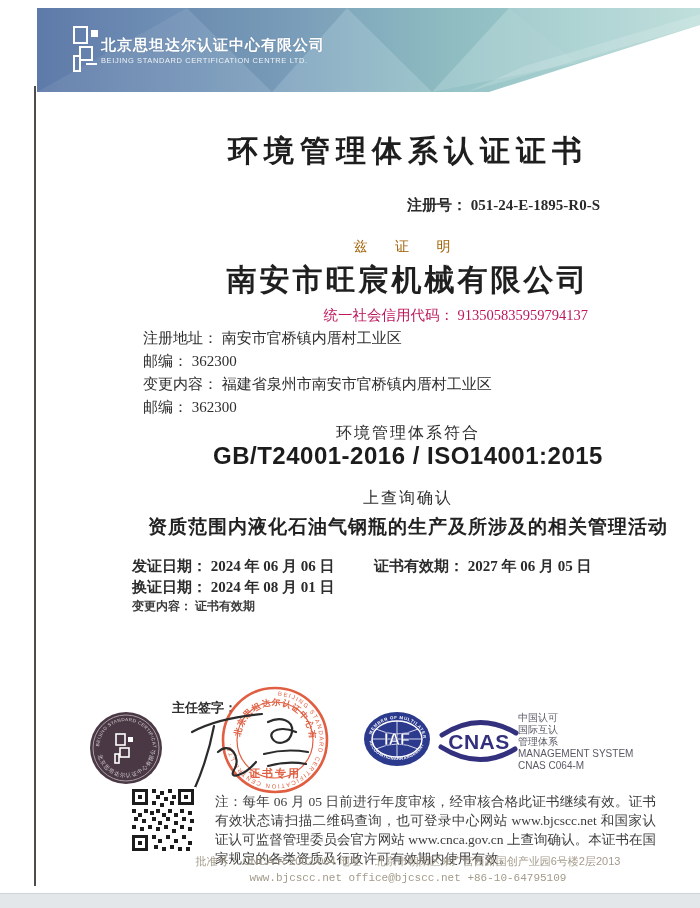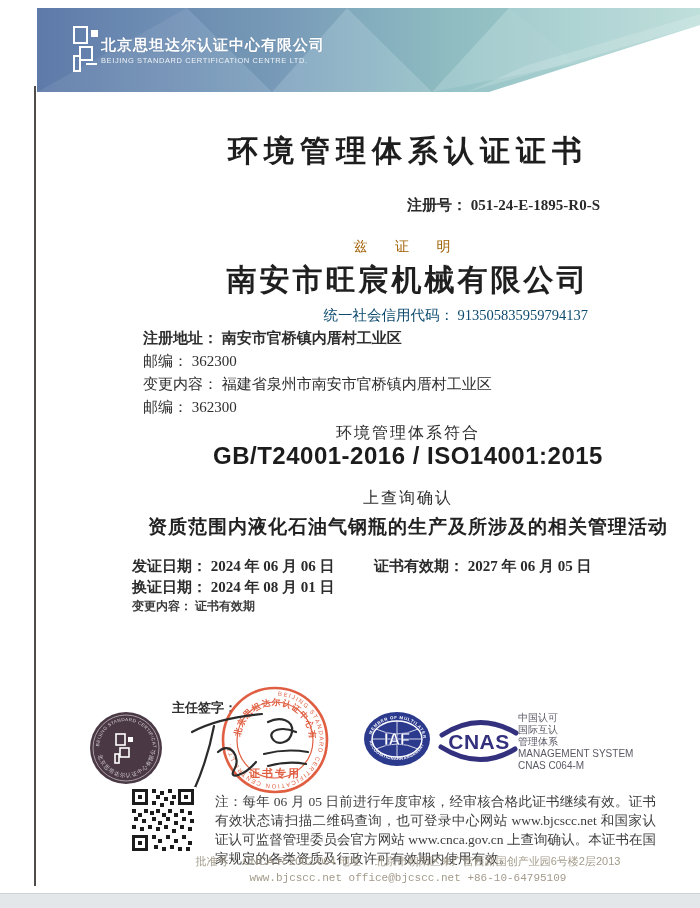--- a/index.html
+++ b/index.html
@@ -18,21 +18,21 @@
   
   .band{left:1px;top:8px;width:663px;height:84px;}
   .band-logo{left:36px;top:18px;}
   .band-cn{left:64px;top:28px;font-family:"Liberation Sans",sans-serif;font-weight:bold;font-size:15px;color:#fff;letter-spacing:1px;text-shadow:0 0 1px rgba(30,60,100,.4);}
   .band-en{left:64px;top:48px;font-family:"Liberation Sans",sans-serif;font-size:7.5px;color:rgba(255,255,255,.88);letter-spacing:.6px;}
   
   .title{top:131px;font-size:30px;font-weight:bold;color:#1e1e1e;letter-spacing:6px;}
   .regline{top:196px;right:100px;font-size:15px;font-weight:bold;color:#2a2a2a;}
   .certify{top:238px;font-size:14px;letter-spacing:12px;color:#a16207;}
   .company{top:260px;font-size:30px;font-weight:bold;color:#1f1f1f;letter-spacing:3px;}
-  .credit{top:306px;right:112px;font-size:14.5px;color:#0c4a6e;margin-left:9px;}
+  .credit{top:306px;right:112px;font-size:14.5px;color:#be185d;margin-left:9px;}
   .addr{left:107px;font-size:15px;color:#2e2e2e;}
   .std-intro{top:423px;font-size:16px;letter-spacing:2px;color:#2d2d2d;}
   .std{top:442px;font-family:"Liberation Sans",sans-serif;font-size:24px;font-weight:bold;color:#1c1c1c;letter-spacing:.5px;}
   .scope-title{top:488px;font-size:16px;letter-spacing:2px;color:#2d2d2d;}
   .scope{top:514px;font-size:19px;font-weight:bold;color:#222;letter-spacing:1px;}
   .dateline{font-size:15px;font-weight:600;color:#2b2b2b;}
   .changeline{left:96px;top:598px;font-size:12px;font-weight:600;color:#3a3a3a;}
   .sign-label{left:136px;top:699px;font-size:13px;font-weight:bold;color:#2f2f2f;}
   
   .cnas-block{left:482px;top:712px;font-family:"Liberation Sans",sans-serif;font-size:10px;line-height:12px;color:#5a5a66;}
@@ -87,21 +87,21 @@
     <div class="abs band-cn">北京思坦达尔认证中心有限公司</div>
     <div class="abs band-en">BEIJING STANDARD CERTIFICATION CENTRE LTD.</div>
   </div>
 
   <div class="abs ctr title">环境管理体系认证证书</div>
   <div class="abs regline">注册号： 051-24-E-1895-R0-S</div>
   <div class="abs ctr certify">兹 证 明</div>
   <div class="abs ctr company">南安市旺宸机械有限公司</div>
   <div class="abs credit">统一社会信用代码： 913505835959794137</div>
 
-  <div class="abs addr" style="top:329px;font-weight:bold;">注册地址： 南安市官桥镇内厝村工业区</div>
+  <div class="abs addr" style="top:329px;">注册地址： 南安市官桥镇内厝村工业区</div>
   <div class="abs addr" style="top:352px;">邮编： 362300</div>
   <div class="abs addr" style="top:375px;">变更内容： 福建省泉州市南安市官桥镇内厝村工业区</div>
   <div class="abs addr" style="top:398px;">邮编： 362300</div>
 
   <div class="abs ctr std-intro">环境管理体系符合</div>
   <div class="abs ctr std">GB/T24001-2016 / ISO14001:2015</div>
   <div class="abs ctr scope-title">上查询确认</div>
   <div class="abs ctr scope">资质范围内液化石油气钢瓶的生产及所涉及的相关管理活动</div>
 
   <div class="abs dateline" style="left:96px;top:557px;">发证日期： 2024 年 06 月 06 日</div>

